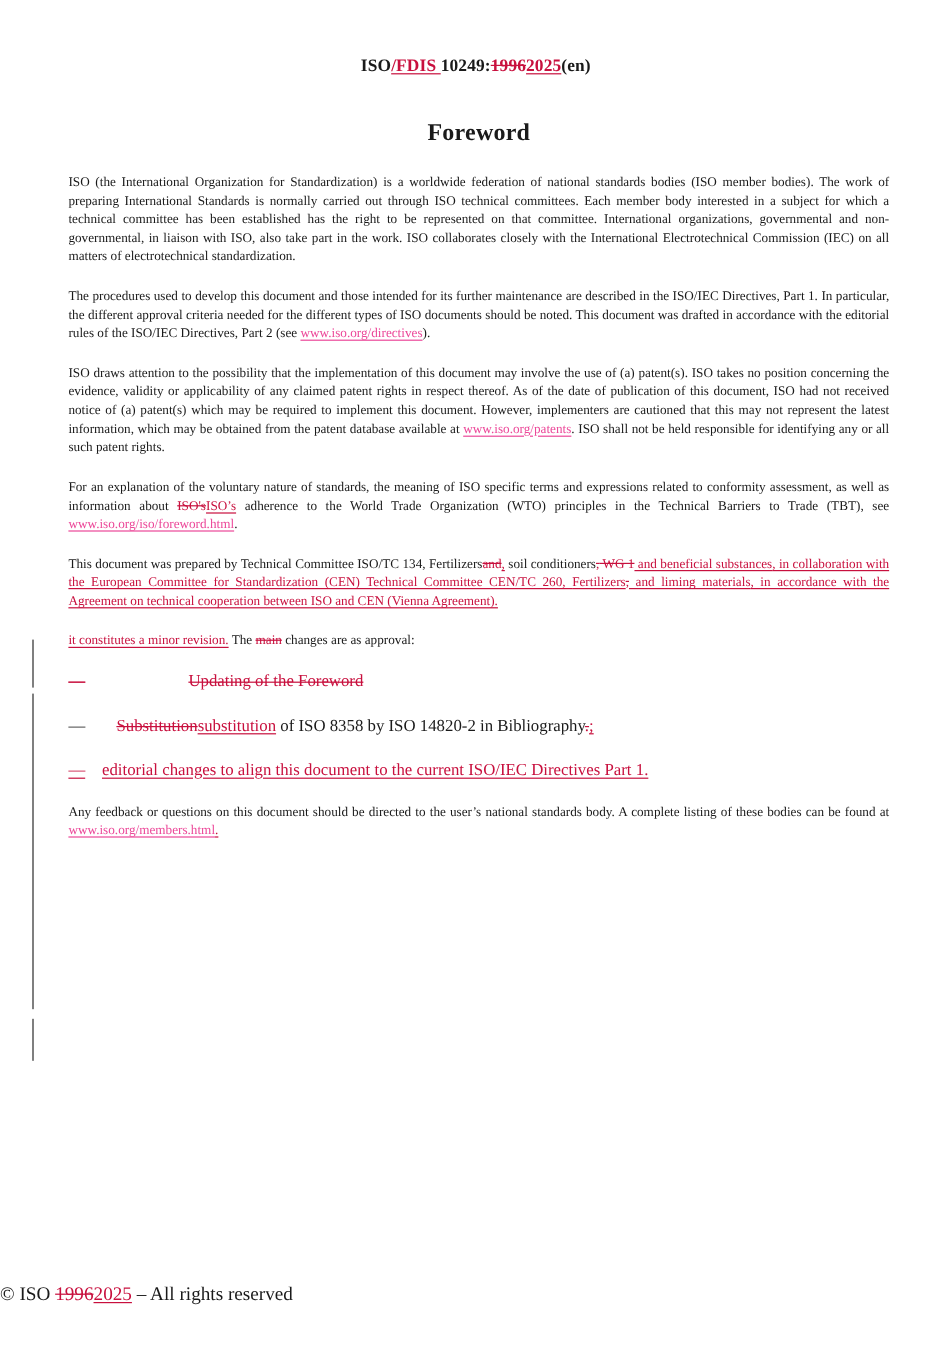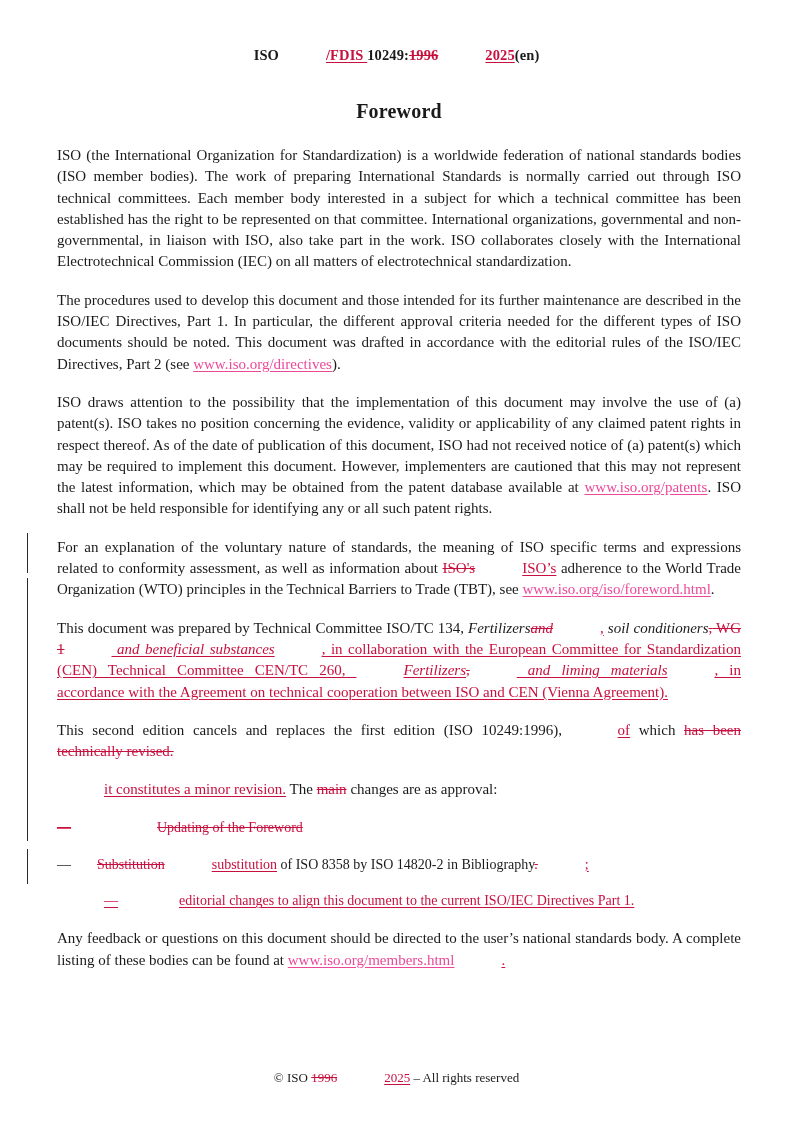--- a/index.html
+++ b/index.html
@@ -41,21 +41,21 @@
   }
   h1.foreword {
     font-size: 20px;
     font-weight: bold;
     margin: 0 0 22px 0;
     letter-spacing: 0.2px;
     text-align: center;
   }
   p.para {
     margin: 0 0 17px 0;
-    font-size: 15px;
+    font-size: 11px;
     line-height: 1.42;
     text-align: justify;
     text-justify: inter-word;
   }
 
   
   p.dash-item {
     margin: 0 0 17px 0;
     font-size: 14px;
     line-height: 1.42;
@@ -64,50 +64,48 @@
   .tabgap { display: inline-block; width: 86px; }
   .tabgap-sm { display: inline-block; width: 26px; }
   .tabgap-xs { display: inline-block; width: 14px; }
 
   
   .ins {
     color: #c8103e;
     text-decoration: underline;
     text-decoration-color: #c8103e;
     text-underline-offset: 1.5px;
-    padding-left: 47px;
   }
   .del {
     color: #c8103e;
     text-decoration: line-through;
     text-decoration-color: #c8103e;
   }
-  .ital { font-style: italic; }
+  .ital { }
   .lnk {
     color: #ec4899;
     text-decoration: underline;
     text-underline-offset: 1.5px;
   }
 
   
   .changebar {
     position: absolute;
     left: 27px;
     width: 0;
     border-left: 1.4px solid #2b2b2b;
   }
 
   
   .doc-footer {
     position: absolute;
     left: 0;
     right: 0;
     top: 1070px;
-    text-align: center;
-    font-size: 13px;
+    font-size: 16px;
   }
   .folio {
     position: absolute;
     left: 0;
     right: 0;
     top: 1089px;
     text-align: center;
     font-size: 13.5px;
   }
 </style>
@@ -142,23 +140,20 @@
 
 
     <p class="para">
       <span>For an explanation of the voluntary nature of standards, the meaning of ISO specific terms and expressions related to conformity assessment, as well as information about </span><span class="del">ISO's</span><span class="ins">ISO’s</span><span> adherence to the World Trade Organization (WTO) principles in the Technical Barriers to Trade (TBT), see </span><a class="lnk" href="#">www.iso.org/iso/foreword.html</a><span>.</span>
     </p>
 
     <p class="para">
       <span>This document was prepared by Technical Committee ISO/TC 134, </span><span class="ital">Fertilizers</span><span class="del ital">and</span><span class="ins">,</span><span class="ital"> soil conditioners</span><span class="del">,</span><span class="del"> WG 1</span><span class="ins ital"> and beneficial substances</span><span class="ins">, in collaboration with the European Committee for Standardization (CEN) Technical Committee CEN/TC 260, </span><span class="ins ital">Fertilizers</span><span class="del ital">,</span><span class="ins ital"> and liming materials</span><span class="ins">, in accordance with the Agreement on technical cooperation between ISO and CEN (Vienna Agreement).</span>
     </p>
 
-    <p class="para">
-      <span>This second edition cancels and replaces the first edition (ISO 10249:1996), </span><span class="ins">of</span><span> which </span><span class="del">has been technically revised.</span>
-    </p>
 
     <p class="para">
       <span class="ins">it constitutes a minor revision.</span><span> The </span><span class="del">main</span><span> changes are as approval:</span>
     </p>
 
     <p class="dash-item">
       <span class="del">—</span><span class="del"><span class="tabgap"></span><span>Updating of the Foreword</span></span>
     </p>
 
     <p class="dash-item">

